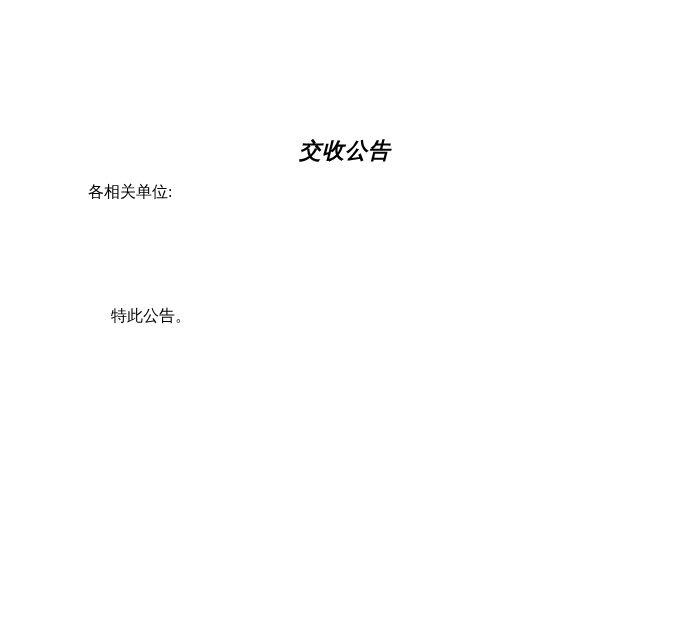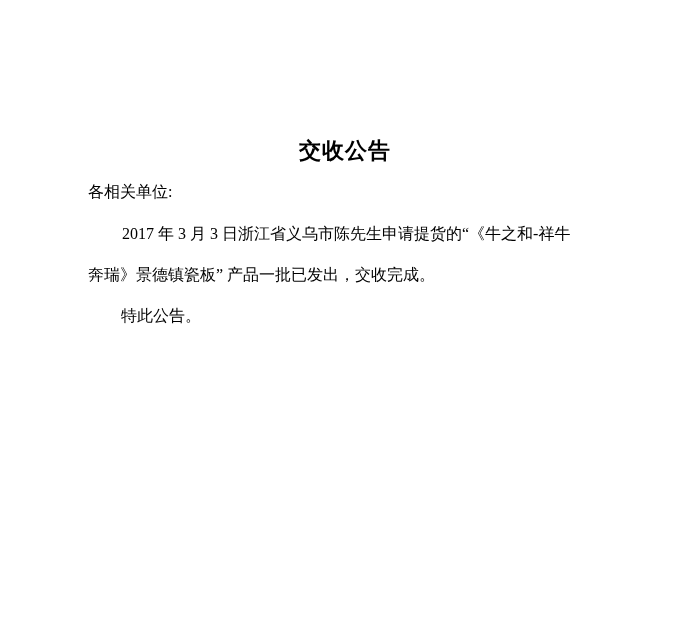--- a/index.html
+++ b/index.html
@@ -19,42 +19,41 @@
   .doc-title {
     position: absolute;
     top: 136px;
     left: 0;
     width: 100%;
     text-align: center;
     font-size: 22px;
     font-weight: bold;
     letter-spacing: 1px;
     white-space: nowrap;
+    font-style: italic;
   }
   .doc-line {
     position: absolute;
     font-size: 16px;
     line-height: 24px;
     white-space: nowrap;
   }
   .salutation { top: 180px; left: 88px; }
   .para-line-1 { top: 222px; left: 122px; }
   .para-line-2 { top: 263px; left: 88px; }
-  .closing     { top: 304px; left: 121px; }
+  .closing     { top: 304px; left: 111px; }
   .signature   { top: 428px; left: 333px; }
   .doc-date    { top: 473px; left: 383px; }
 </style>
 </head>
 <body>
 
 <div class="page">
   <div class="doc-title">交收公告</div>
 
   <div class="doc-line salutation">各相关单位:</div>
 
-  <div class="doc-line para-line-1">2017 年 3 月 3 日浙江省义乌市陈先生申请提货的“《牛之和-祥牛</div>
 
-  <div class="doc-line para-line-2">奔瑞》景德镇瓷板” 产品一批已发出，交收完成。</div>
 
   <div class="doc-line closing">特此公告。</div>
 
 
 </div>
 
 </body></html>

